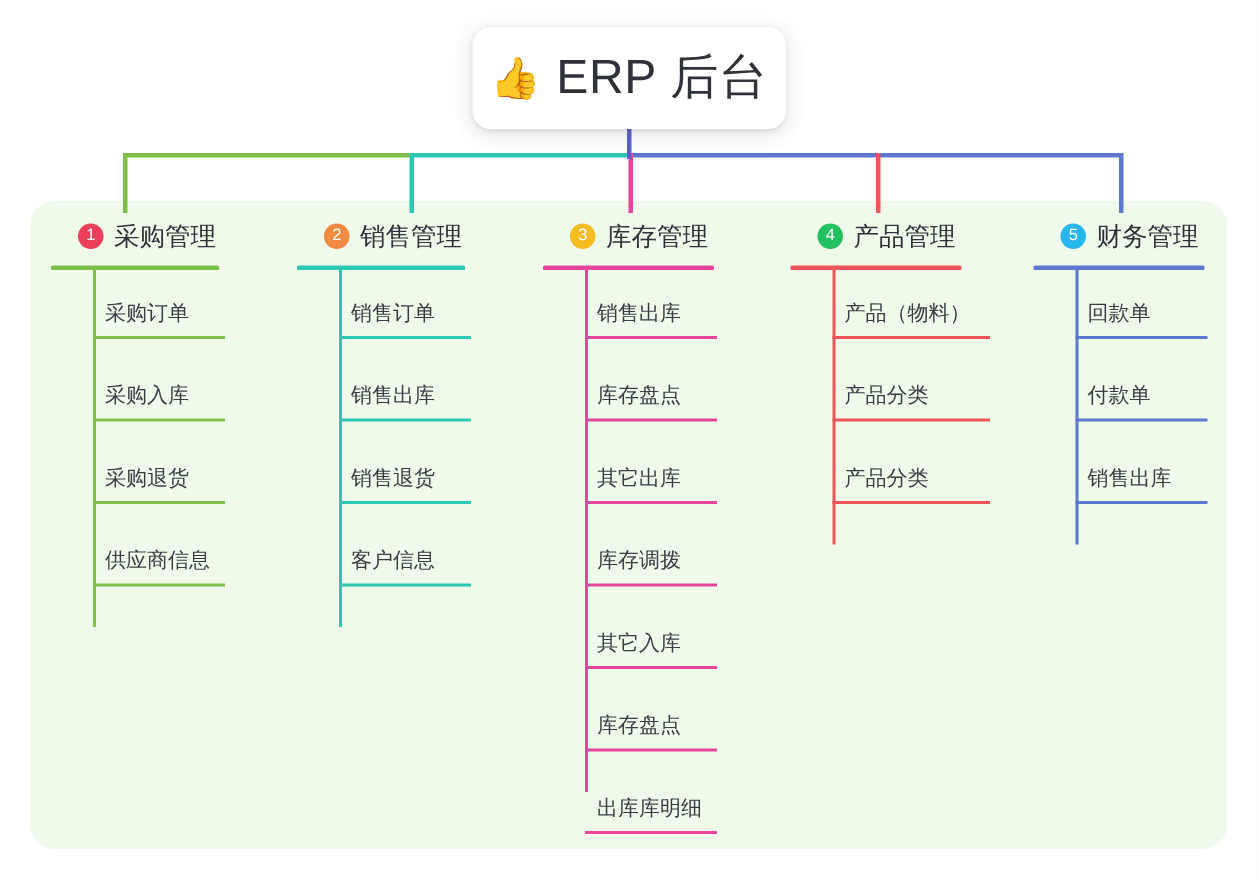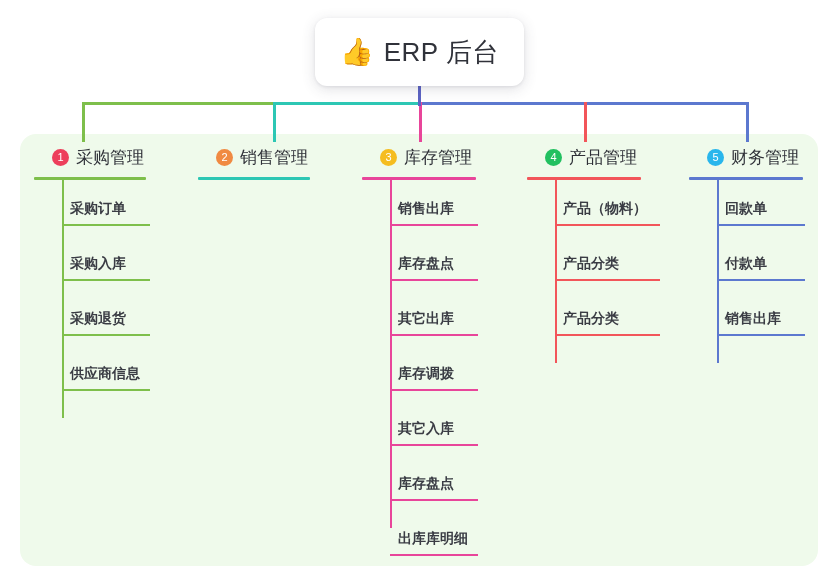--- a/index.html
+++ b/index.html
@@ -37,21 +37,21 @@
     justify-content: center;
     gap: 10px;
     z-index: 6;
   }
   .title-emoji {
     font-size: 27px;
     line-height: 1;
     color: #f2b339;
   }
   .title-text {
-    font-size: 26px;
+    font-size: 32px;
     color: #30323a;
     letter-spacing: 0.5px;
     white-space: nowrap;
   }
 
   
   .trunk {
     position: absolute;
     left: 418px;
     top: 86px;
@@ -116,21 +116,20 @@
     white-space: nowrap;
   }
   .col-rule {
     margin-top: 7px;
     height: 3px;
     border-radius: 1px;
   }
   .col-body {
     position: relative;
     padding-left: 28px;
-    font-weight: bold;
   }
   .spine {
     position: absolute;
     left: 28px;
     top: 0;
     width: 2px;
   }
   .item {
     position: relative;
     height: 55px;
@@ -201,20 +200,39 @@
             <div class="item-rule" style="width: 88px; background: rgb(126, 191, 75);"></div>
           </div>
         </div>
       </div>
       <div class="column" style="left: 198px;">
         <div class="col-head">
           <span class="badge" style="background: rgb(240, 138, 66);">2</span>
           <span class="col-title">销售管理</span>
         </div>
         <div class="col-rule" style="width: 112px; background: rgb(45, 199, 180);"></div>
+        <div class="col-body">
+          <div class="spine" style="height: 238px; background: rgb(45, 199, 180);"></div>
+          <div class="item">
+            <span class="item-label">销售订单</span>
+            <div class="item-rule" style="width: 88px; background: rgb(45, 199, 180);"></div>
+          </div>
+          <div class="item">
+            <span class="item-label">销售出库</span>
+            <div class="item-rule" style="width: 88px; background: rgb(45, 199, 180);"></div>
+          </div>
+          <div class="item">
+            <span class="item-label">销售退货</span>
+            <div class="item-rule" style="width: 88px; background: rgb(45, 199, 180);"></div>
+          </div>
+          <div class="item">
+            <span class="item-label">客户信息</span>
+            <div class="item-rule" style="width: 88px; background: rgb(45, 199, 180);"></div>
+          </div>
+        </div>
       </div>
       <div class="column" style="left: 362px;">
         <div class="col-head">
           <span class="badge" style="background: rgb(245, 189, 32);">3</span>
           <span class="col-title">库存管理</span>
         </div>
         <div class="col-rule" style="width: 114px; background: rgb(232, 69, 154);"></div>
         <div class="col-body">
           <div class="spine" style="height: 348px; background: rgb(232, 69, 154);"></div>
           <div class="item">

